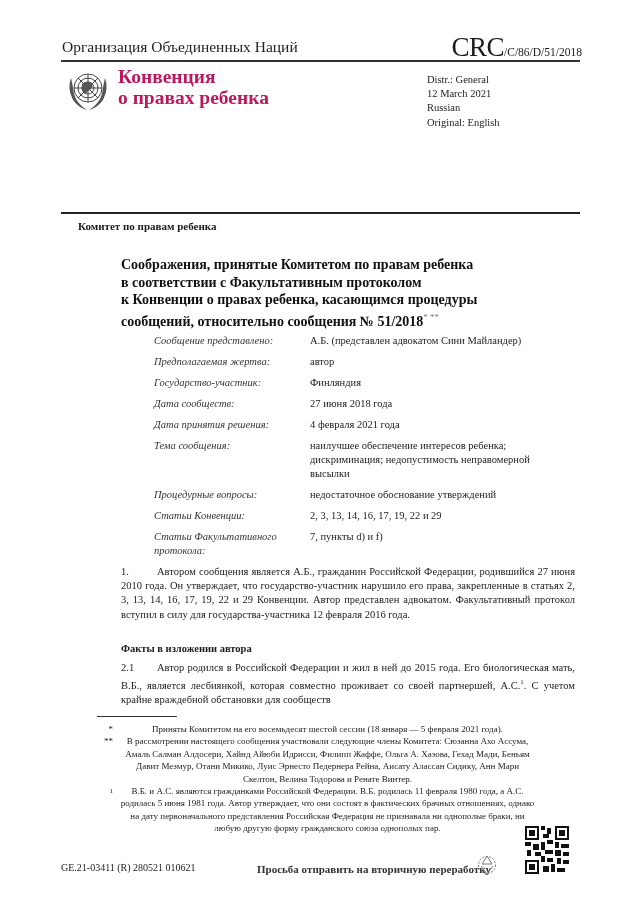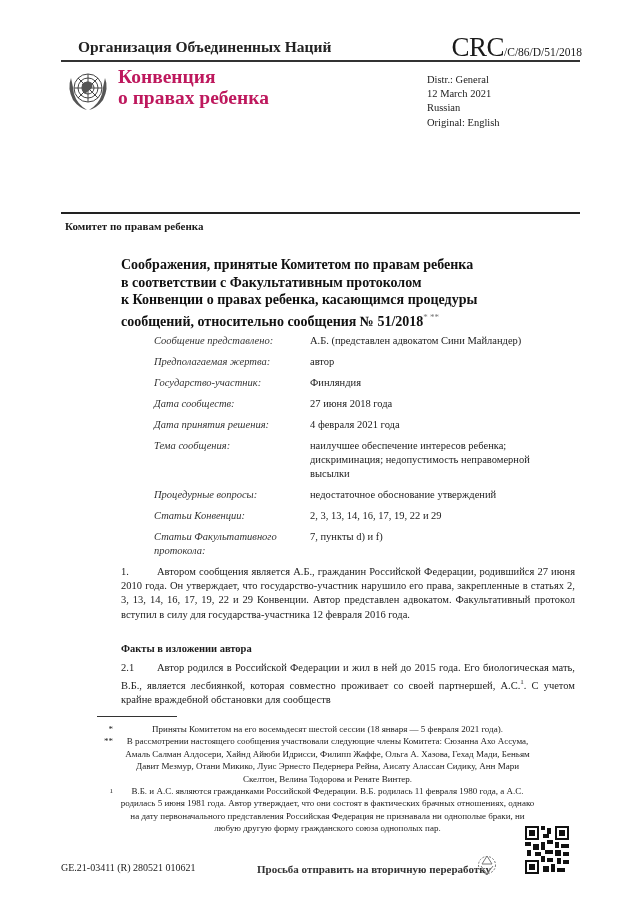--- a/index.html
+++ b/index.html
@@ -1,28 +1,28 @@
 <!DOCTYPE html>
 <html><head>
   <meta charset="utf-8">
   <style>
     html, body { margin: 0; padding: 0; background: #ffffff; }
     body { width: 640px; height: 905px; position: relative; overflow: hidden;
       font-family: "Liberation Serif", "DejaVu Serif", serif; color: #1a1a1a; }
     .abs { position: absolute; }
-    .org-name { left: 78px; top: 38px; font-size: 15.5px; color: #222; font-weight: bold; }
+    .org-name { left: 62px; top: 38px; font-size: 15.5px; color: #222; }
     .symbol-wrap { right: 58px; top: 32px; white-space: nowrap; }
     .symbol-main { font-size: 27px; letter-spacing: -0.5px; }
     .symbol-sub { font-size: 11.5px; margin-top: 48px; }
     .rule-top { left: 61px; top: 60px; width: 519px; height: 1.5px; background: #333; }
     .emblem { left: 65px; top: 66px; width: 46px; height: 46px; }
     .body-title { left: 118px; top: 66px; font-size: 19.5px; font-weight: bold; line-height: 21px; color: #be185d; }
     .distr { left: 427px; top: 73px; font-size: 10.5px; line-height: 14.2px; color: #222; }
     .rule-committee { left: 61px; top: 212px; width: 519px; height: 2px; background: #222; }
-    .committee { left: 65px; top: 220px; font-size: 11px; font-weight: bold; }
+    .committee { left: 78px; top: 220px; font-size: 11px; font-weight: bold; }
     .doc-title { left: 121px; top: 256px; font-size: 14px; font-weight: bold; line-height: 17.6px; color: #111; width: 420px; }
     .doc-title sup { font-size: 9px; font-weight: normal; color: #777; }
     .meta { left: 154px; top: 334px; width: 420px; font-size: 10.5px; line-height: 14px; }
     .meta-row { display: flex; margin-bottom: 7px; }
     .meta-label { width: 156px; font-style: italic; color: #333; flex: none; }
     .meta-value { width: 230px; color: #222; }
     .para { left: 121px; width: 454px; font-size: 10.5px; line-height: 14.2px; text-align: justify; color: #222; }
     .p1 { top: 565px; }
     .facts-heading { left: 121px; top: 643px; font-size: 10.5px; font-weight: bold; }
     .p2 { top: 661px; }

